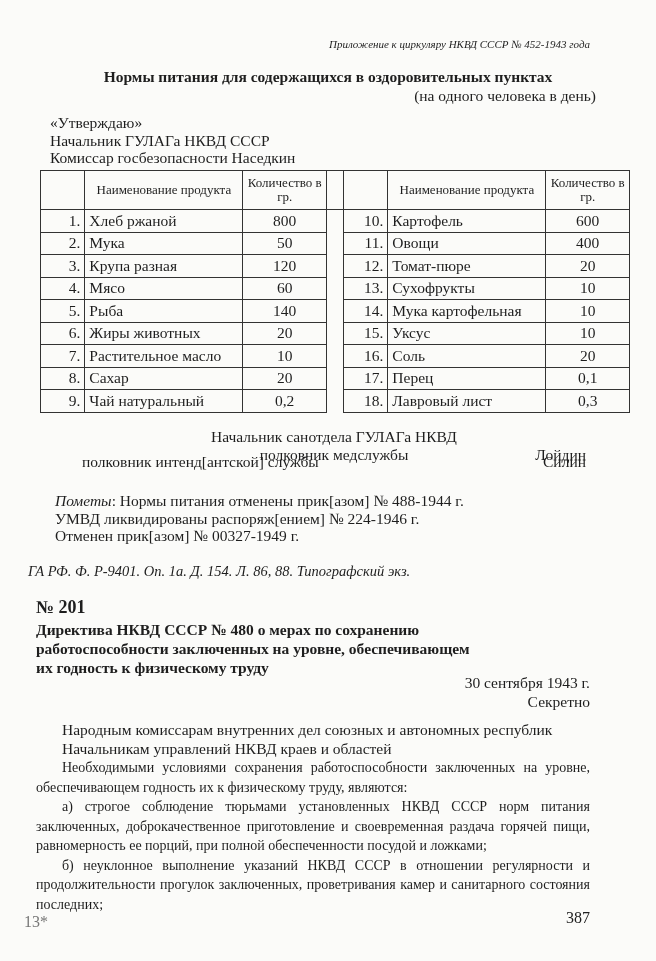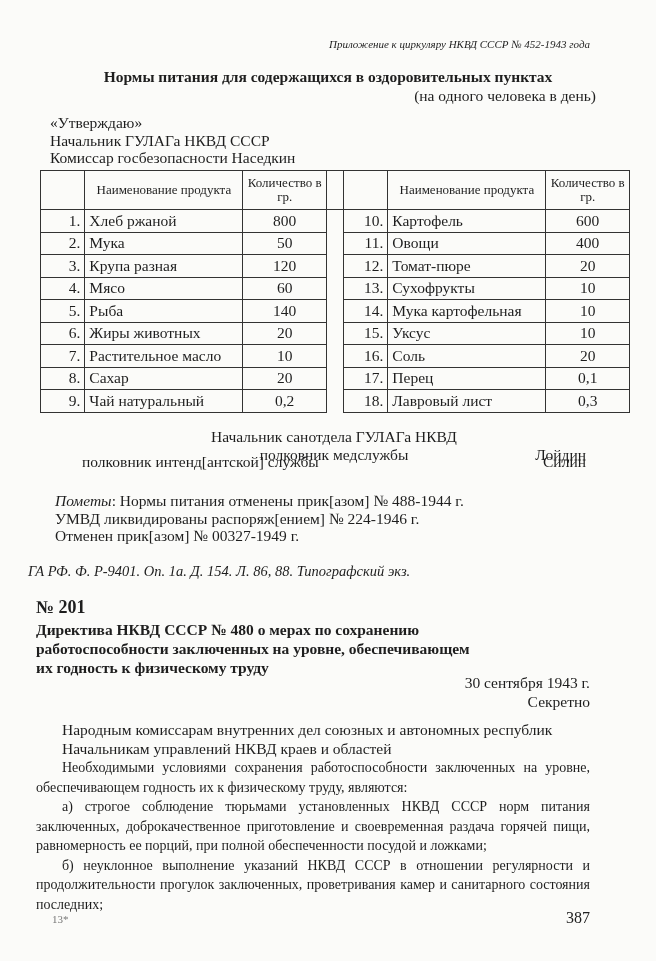--- a/index.html
+++ b/index.html
@@ -29,21 +29,21 @@
     .sig .right { position: absolute; right: 0; bottom: 0; }
     .notes { left: 55px; top: 492px; font-size: 15.5px; line-height: 17.5px; width: 560px; }
     .notes i { font-style: italic; }
     .archive { left: 28px; top: 563px; font-style: italic; font-size: 14.5px; }
     .docnum { left: 36px; top: 597px; font-weight: bold; font-size: 18px; }
     .doctitle { left: 36px; top: 620px; font-weight: bold; font-size: 15.5px; line-height: 19px; width: 520px; }
     .date { left: 340px; top: 673px; width: 250px; text-align: right; font-size: 15.5px; line-height: 19px; }
     .addressee { left: 62px; top: 720px; font-size: 15.5px; line-height: 19px; }
     .body { left: 36px; top: 758px; width: 554px; font-size: 14px; line-height: 19.5px; text-align: justify; }
     .body p { margin: 0; text-indent: 26px; }
-    .footer-left { left: 52px; top: 913px; font-size: 11px; color: #777; font-family: Liberation Serif, serif; }
+    .footer-left { left: 24px; top: 913px; font-size: 16px; color: #777; font-family: Liberation Serif, serif; }
     .footer-right { left: 540px; top: 909px; width: 50px; text-align: right; font-size: 16px; }
   </style>
 </head>
 <body>
 
 <div class="abs appendix">Приложение к циркуляру НКВД СССР № 452-1943 года</div>
 <div class="abs title">Нормы питания для содержащихся в оздоровительных пунктах</div>
 <div class="abs subtitle">(на одного человека в день)</div>
 
 <div class="abs approve">

